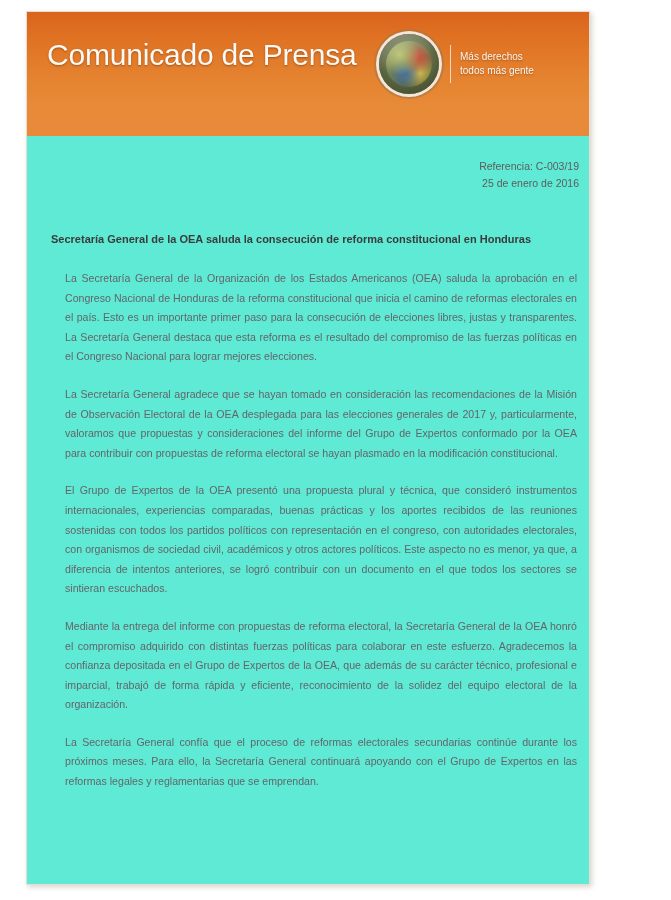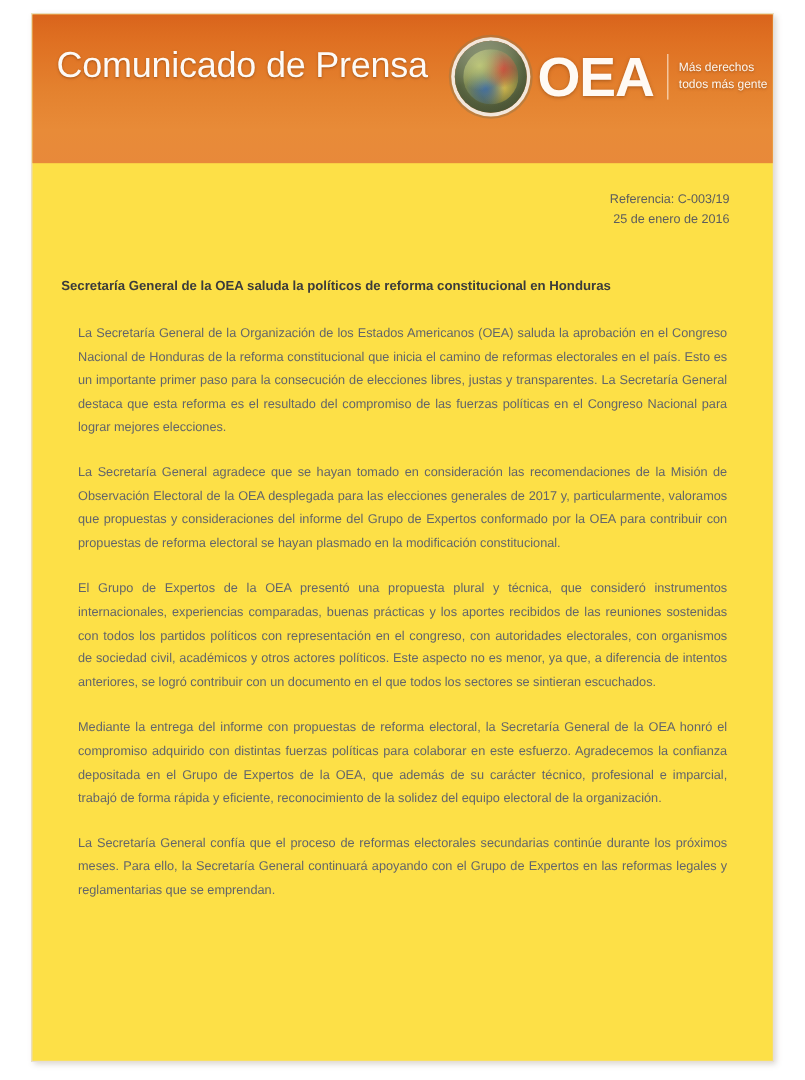--- a/index.html
+++ b/index.html
@@ -13,23 +13,23 @@
     background: #ffffff;
     font-family: "Liberation Sans", sans-serif;
     overflow: hidden;
   }
 
   
   .page {
     position: absolute;
     left: 26px;
     top: 11px;
-    width: 619px;
+    width: 564px;
     height: 874px;
-    background: #fde047;
+    background: #5eead4;
     border: 1px solid #e6ded4;
     box-sizing: border-box;
     box-shadow: 2px 2px 5px rgba(120, 100, 80, 0.28);
   }
 
   
   .masthead {
     position: relative;
     height: 124px;
     background: linear-gradient(180deg, #d9641c 0%, #df7022 18%, #e4822f 52%, #e88b38 78%, #e8893a 100%);
@@ -134,21 +134,21 @@
     margin-left: 20px;
     font-size: 7.2px;
     letter-spacing: 0.15px;
     color: #fde9d6;
     white-space: nowrap;
     transform: scaleY(1.05);
   }
 
   
   .sheet-body {
-    padding: 0 28px 0 14px;
+    padding: 0 2px 0 14px;
   }
   .meta {
     margin-top: 22px;
     text-align: right;
     padding-right: 8px;
   }
   .meta-line {
     font-size: 10.5px;
     line-height: 17px;
     color: #5d5d5d;
@@ -181,41 +181,40 @@
 <div class="page">
 
   <div class="masthead">
 
     <div class="masthead-inner">
 
       <div class="masthead-title">Comunicado de Prensa</div>
 
       <div class="logo-lockup">
         <div class="seal"></div>
-        <div class="oea-word">OEA</div>
         <div class="lockup-rule"></div>
         <div class="tagline-block">
           <div class="tagline">Más derechos</div>
           <div class="tagline">todos más gente</div>
         </div>
       </div>
 
     </div>
 
 
   </div>
 
   <div class="sheet-body">
 
     <div class="meta">
       <div class="meta-line">Referencia: C-003/19</div>
       <div class="meta-line">25 de enero de 2016</div>
     </div>
 
-    <div class="doc-title">Secretaría General de la OEA saluda la políticos de reforma constitucional en Honduras</div>
+    <div class="doc-title">Secretaría General de la OEA saluda la consecución de reforma constitucional en Honduras</div>
 
     <div class="paras">
       <p class="para">La Secretaría General de la Organización de los Estados Americanos (OEA) saluda la aprobación en el Congreso Nacional de Honduras de la reforma constitucional que inicia el camino de reformas electorales en el país. Esto es un importante primer paso para la consecución de elecciones libres, justas y transparentes. La Secretaría General destaca que esta reforma es el resultado del compromiso de las fuerzas políticas en el Congreso Nacional para lograr mejores elecciones.</p>
       <p class="para">La Secretaría General agradece que se hayan tomado en consideración las recomendaciones de la Misión de Observación Electoral de la OEA desplegada para las elecciones generales de 2017 y, particularmente, valoramos que propuestas y consideraciones del informe del Grupo de Expertos conformado por la OEA para contribuir con propuestas de reforma electoral se hayan plasmado en la modificación constitucional.</p>
       <p class="para">El Grupo de Expertos de la OEA presentó una propuesta plural y técnica, que consideró instrumentos internacionales, experiencias comparadas, buenas prácticas y los aportes recibidos de las reuniones sostenidas con todos los partidos políticos con representación en el congreso, con autoridades electorales, con organismos de sociedad civil, académicos y otros actores políticos. Este aspecto no es menor, ya que, a diferencia de intentos anteriores, se logró contribuir con un documento en el que todos los sectores se sintieran escuchados.</p>
       <p class="para">Mediante la entrega del informe con propuestas de reforma electoral, la Secretaría General de la OEA honró el compromiso adquirido con distintas fuerzas políticas para colaborar en este esfuerzo. Agradecemos la confianza depositada en el Grupo de Expertos de la OEA, que además de su carácter técnico, profesional e imparcial, trabajó de forma rápida y eficiente, reconocimiento de la solidez del equipo electoral de la organización.</p>
       <p class="para">La Secretaría General confía que el proceso de reformas electorales secundarias continúe durante los próximos meses. Para ello, la Secretaría General continuará apoyando con el Grupo de Expertos en las reformas legales y reglamentarias que se emprendan.</p>
     </div>
 
   </div>

